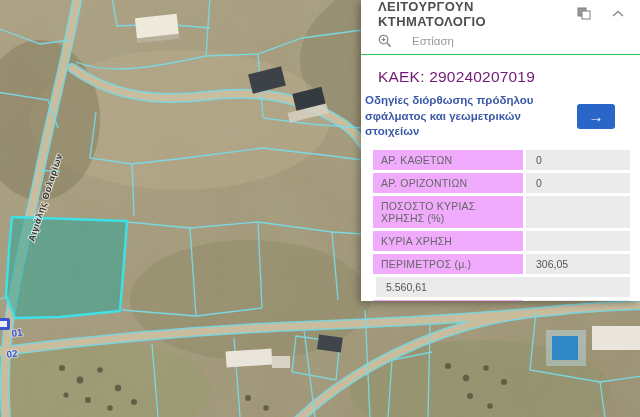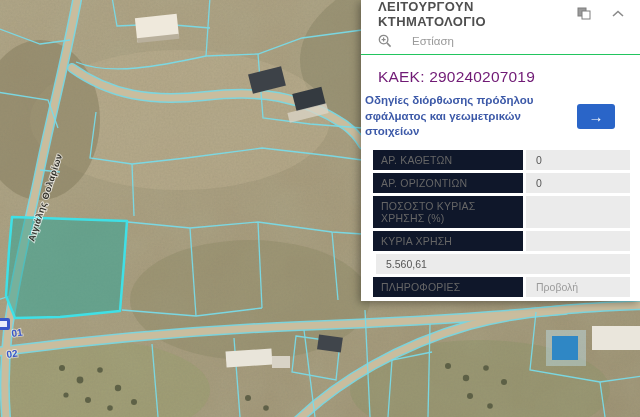--- a/index.html
+++ b/index.html
@@ -22,21 +22,21 @@
   .search-row { display:flex; align-items:center; height:27px; border-bottom:1px solid #22c55e; padding-left:17px; gap:20px; }
   .search-input { border:none; outline:none; font-size:11.5px; color:#6d6d6d; width:200px; font-family:"Liberation Sans",sans-serif; }
   .search-input::placeholder { color:#9a9a9a; opacity:1; }
   .kaek { margin:13px 17px 7px 17px; font-size:15.5px; color:#701a75; letter-spacing:.2px; }
   .link-row { display:flex; align-items:center; padding:0 14px 0 4px; gap:10px; }
   .err-link { font-size:11.5px; font-weight:bold; color:#3c59a8; line-height:1.35; width:202px; text-decoration:none; cursor:pointer; }
   .arrow-btn { width:38px; height:25px; background:#2a65c8; border:none; border-radius:3px; color:#fff;
                font-size:15px; line-height:23px; cursor:pointer; flex-shrink:0; }
   .attr-table { margin:10px 10px 0 12px; }
   .attr-row { display:flex; margin-bottom:3px; }
-  .attr-label { width:150px; background:#0f172a; color:#666666; font-size:10.5px; padding:4px 8px; letter-spacing:.2px; }
+  .attr-label { width:150px; background:#f0abfc; color:#666666; font-size:10.5px; padding:4px 8px; letter-spacing:.2px; }
   .attr-value { flex:1; background:#ebebeb; color:#565656; font-size:10.5px; padding:4px 10px; margin-left:3px; }
   .attr-value.muted-link { color:#9b9b9b; cursor:pointer; }
 </style>
 </head>
 <body>
 
 <div id="stage">
 
   <div id="map">
     <svg width="640" height="417" viewBox="0 0 640 417" xmlns="http://www.w3.org/2000/svg">
@@ -208,20 +208,24 @@
       </div>
       <div class="attr-row">
         <div class="attr-label">ΠΟΣΟΣΤΟ ΚΥΡΙΑΣ ΧΡΗΣΗΣ (%)</div>
         <div class="attr-value"></div>
       </div>
       <div class="attr-row">
         <div class="attr-label">ΚΥΡΙΑ ΧΡΗΣΗ</div>
         <div class="attr-value"></div>
       </div>
       <div class="attr-row">
+        <div class="attr-label">ΠΕΡΙΜΕΤΡΟΣ (μ.)</div>
+        <div class="attr-value">306,05</div>
+      </div>
+      <div class="attr-row">
         <div class="attr-value">5.560,61</div>
       </div>
       <div class="attr-row">
         <div class="attr-label">ΠΛΗΡΟΦΟΡΙΕΣ</div>
         <div class="attr-value muted-link">Προβολή</div>
       </div>
     </div>
 
   </div>
 </div>

